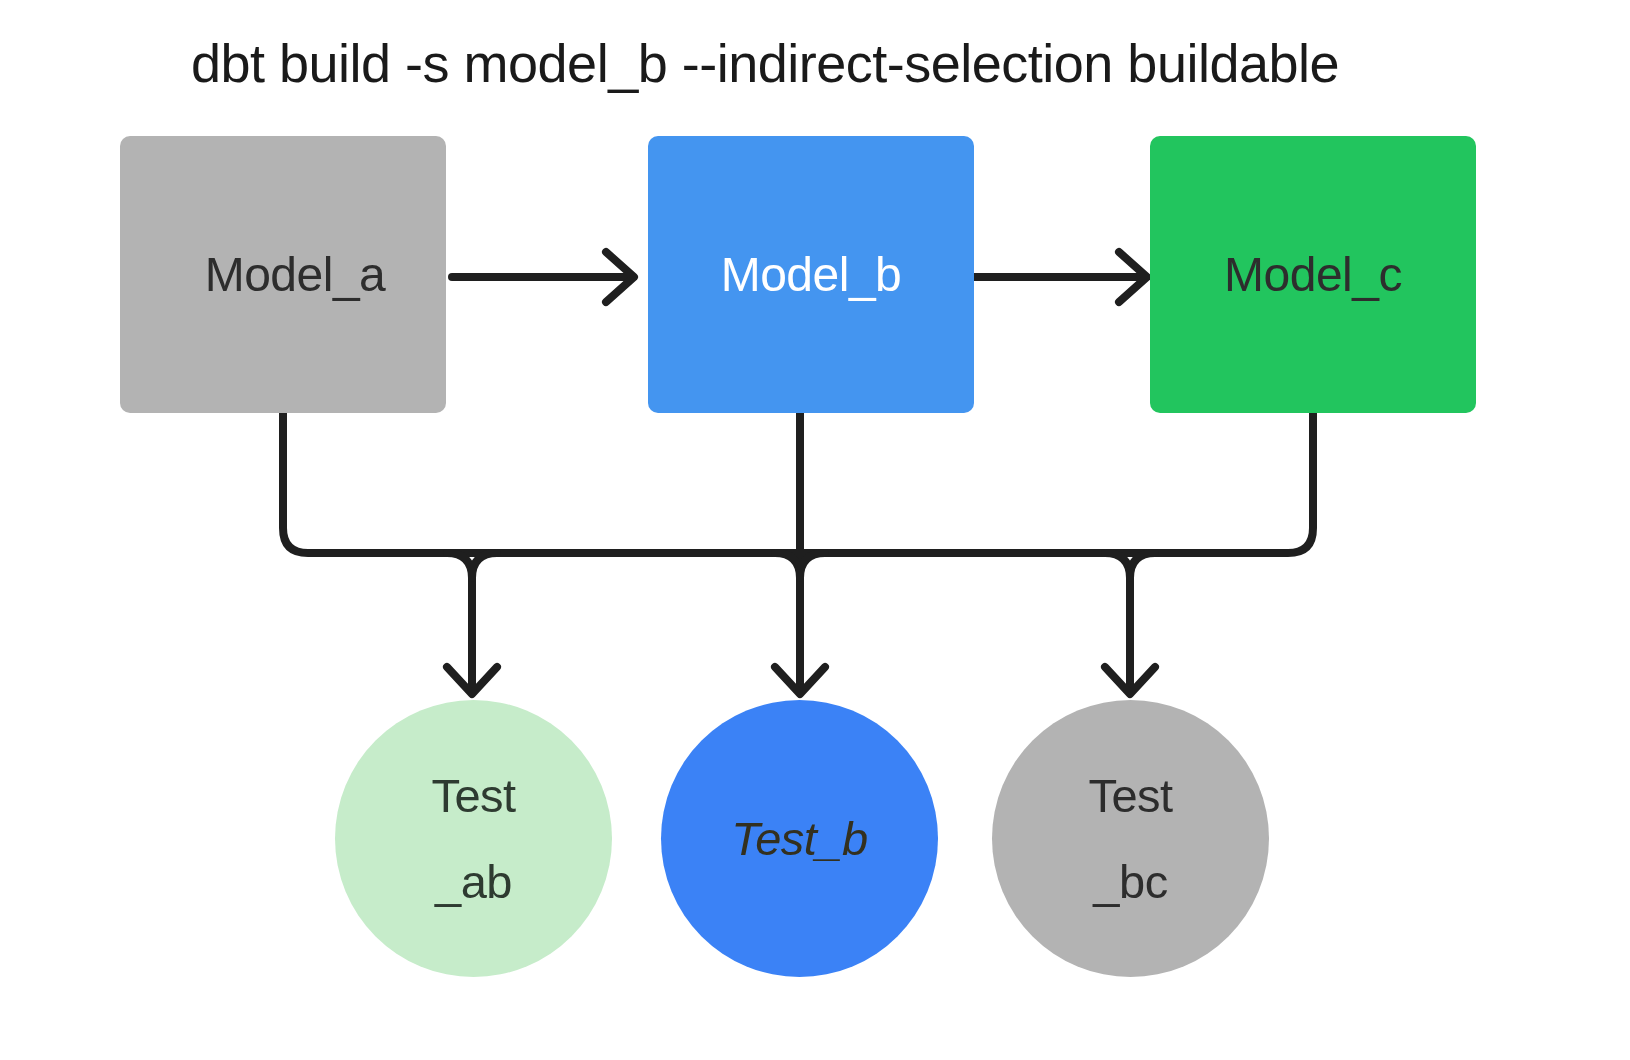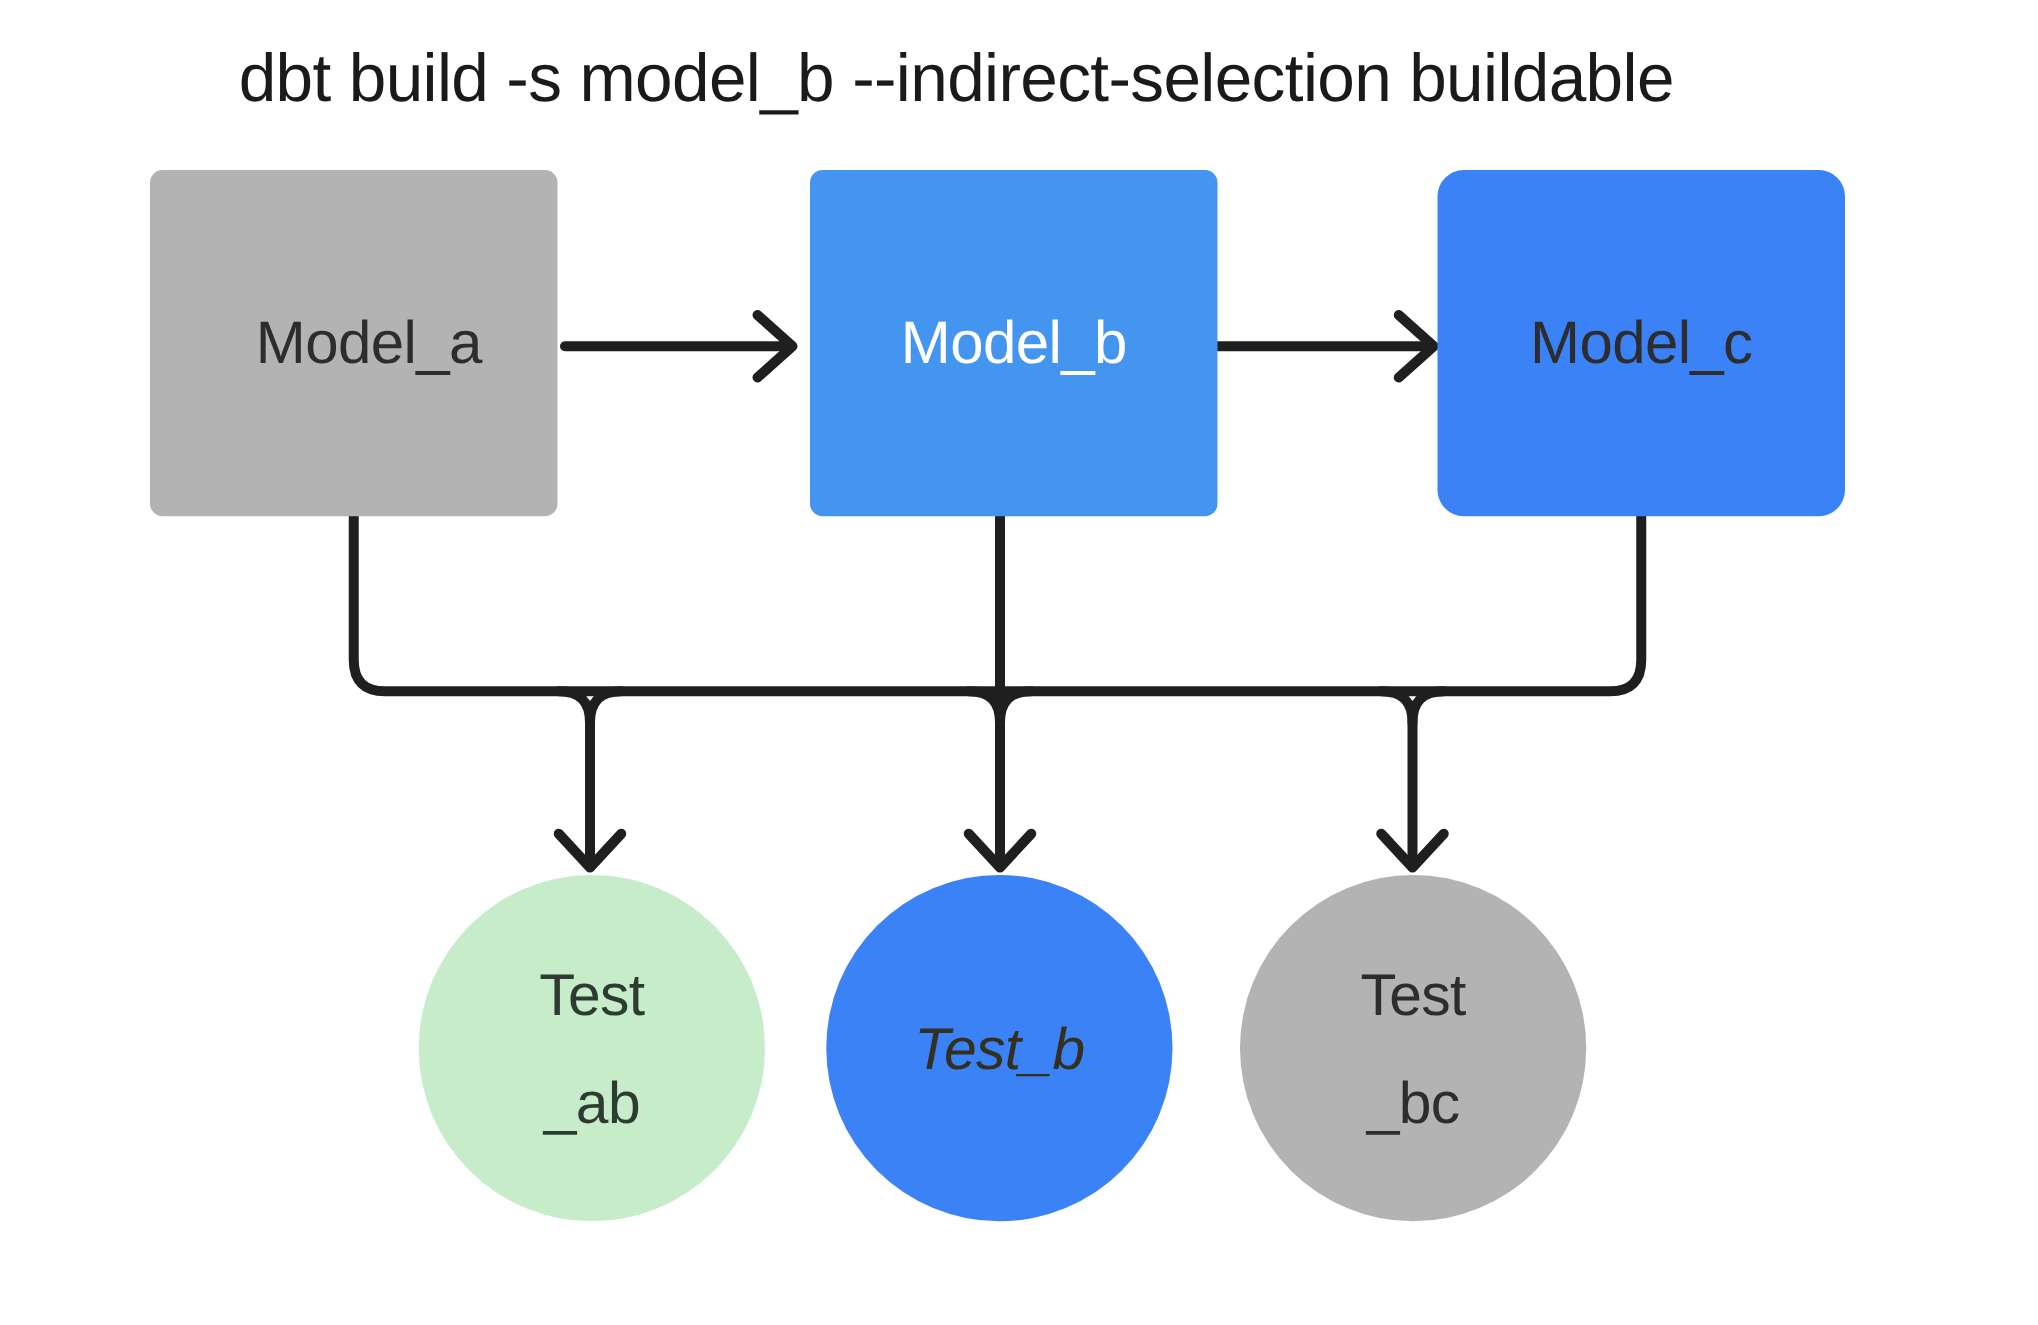--- a/index.html
+++ b/index.html
@@ -71,21 +71,21 @@
   </svg>
 
   <div class="model-box box-a" style="background-color: rgb(179, 179, 179); color: rgb(45, 45, 45); padding-left: 24px;">
     <span>Model_a</span>
   </div>
 
   <div class="model-box box-b" style="background-color: rgb(68, 149, 240); color: rgb(255, 255, 255);">
     <span>Model_b</span>
   </div>
 
-  <div class="model-box box-c" style="background-color: #3b82f6; color: rgb(45, 45, 45); border-radius: 21px;">
+  <div class="model-box box-c" style="background-color: #22c55e; color: rgb(45, 45, 45);">
     <span>Model_c</span>
   </div>
 
   <div class="test-circle circle-ab" style="background-color: rgb(198, 236, 202); color: rgb(46, 59, 49);">
     <span>Test</span>
     <span>_ab</span>
   </div>
 
   <div class="test-circle circle-b" style="background-color: #3b82f6; color: rgb(51, 48, 31); font-style: italic;">
     <span>Test_b</span>

